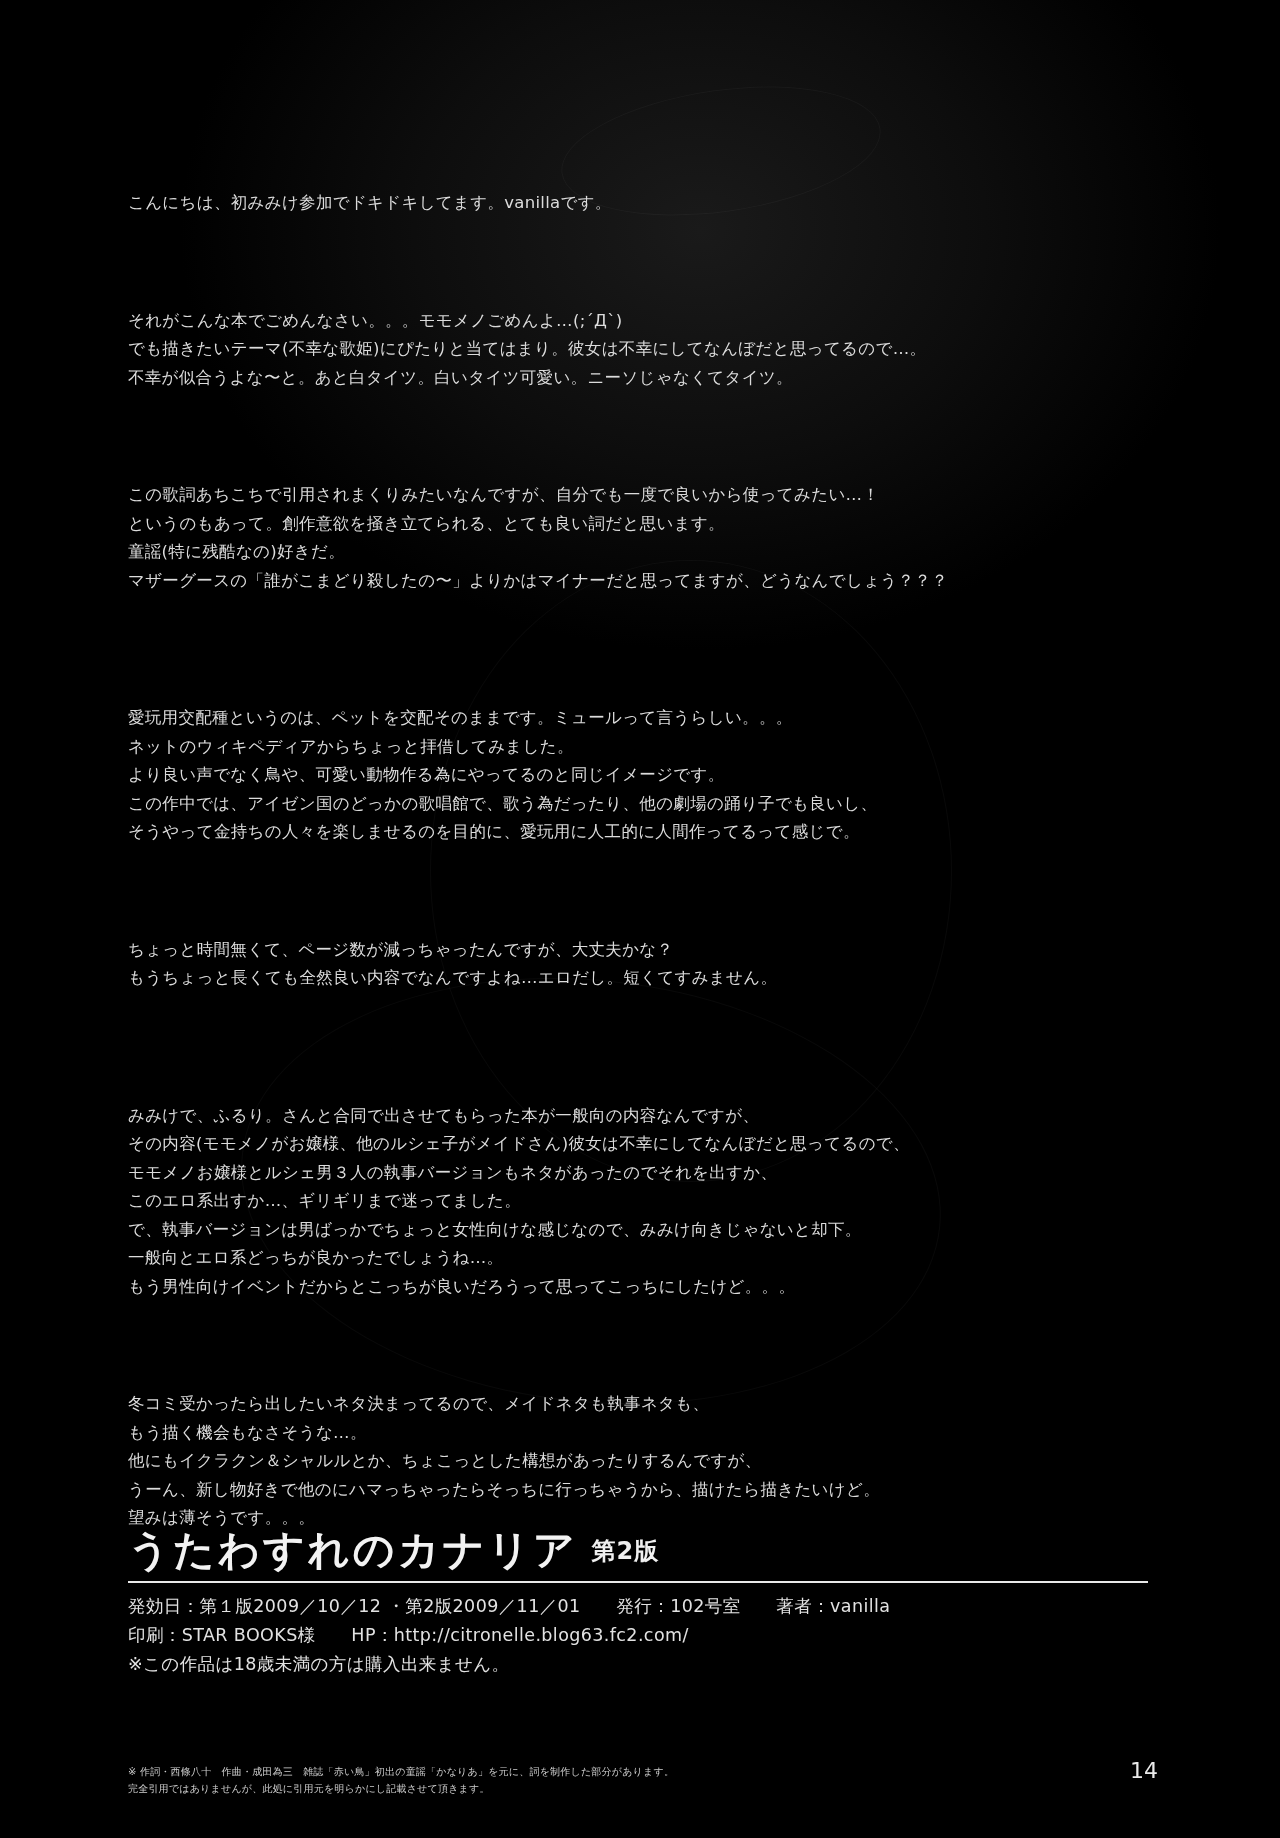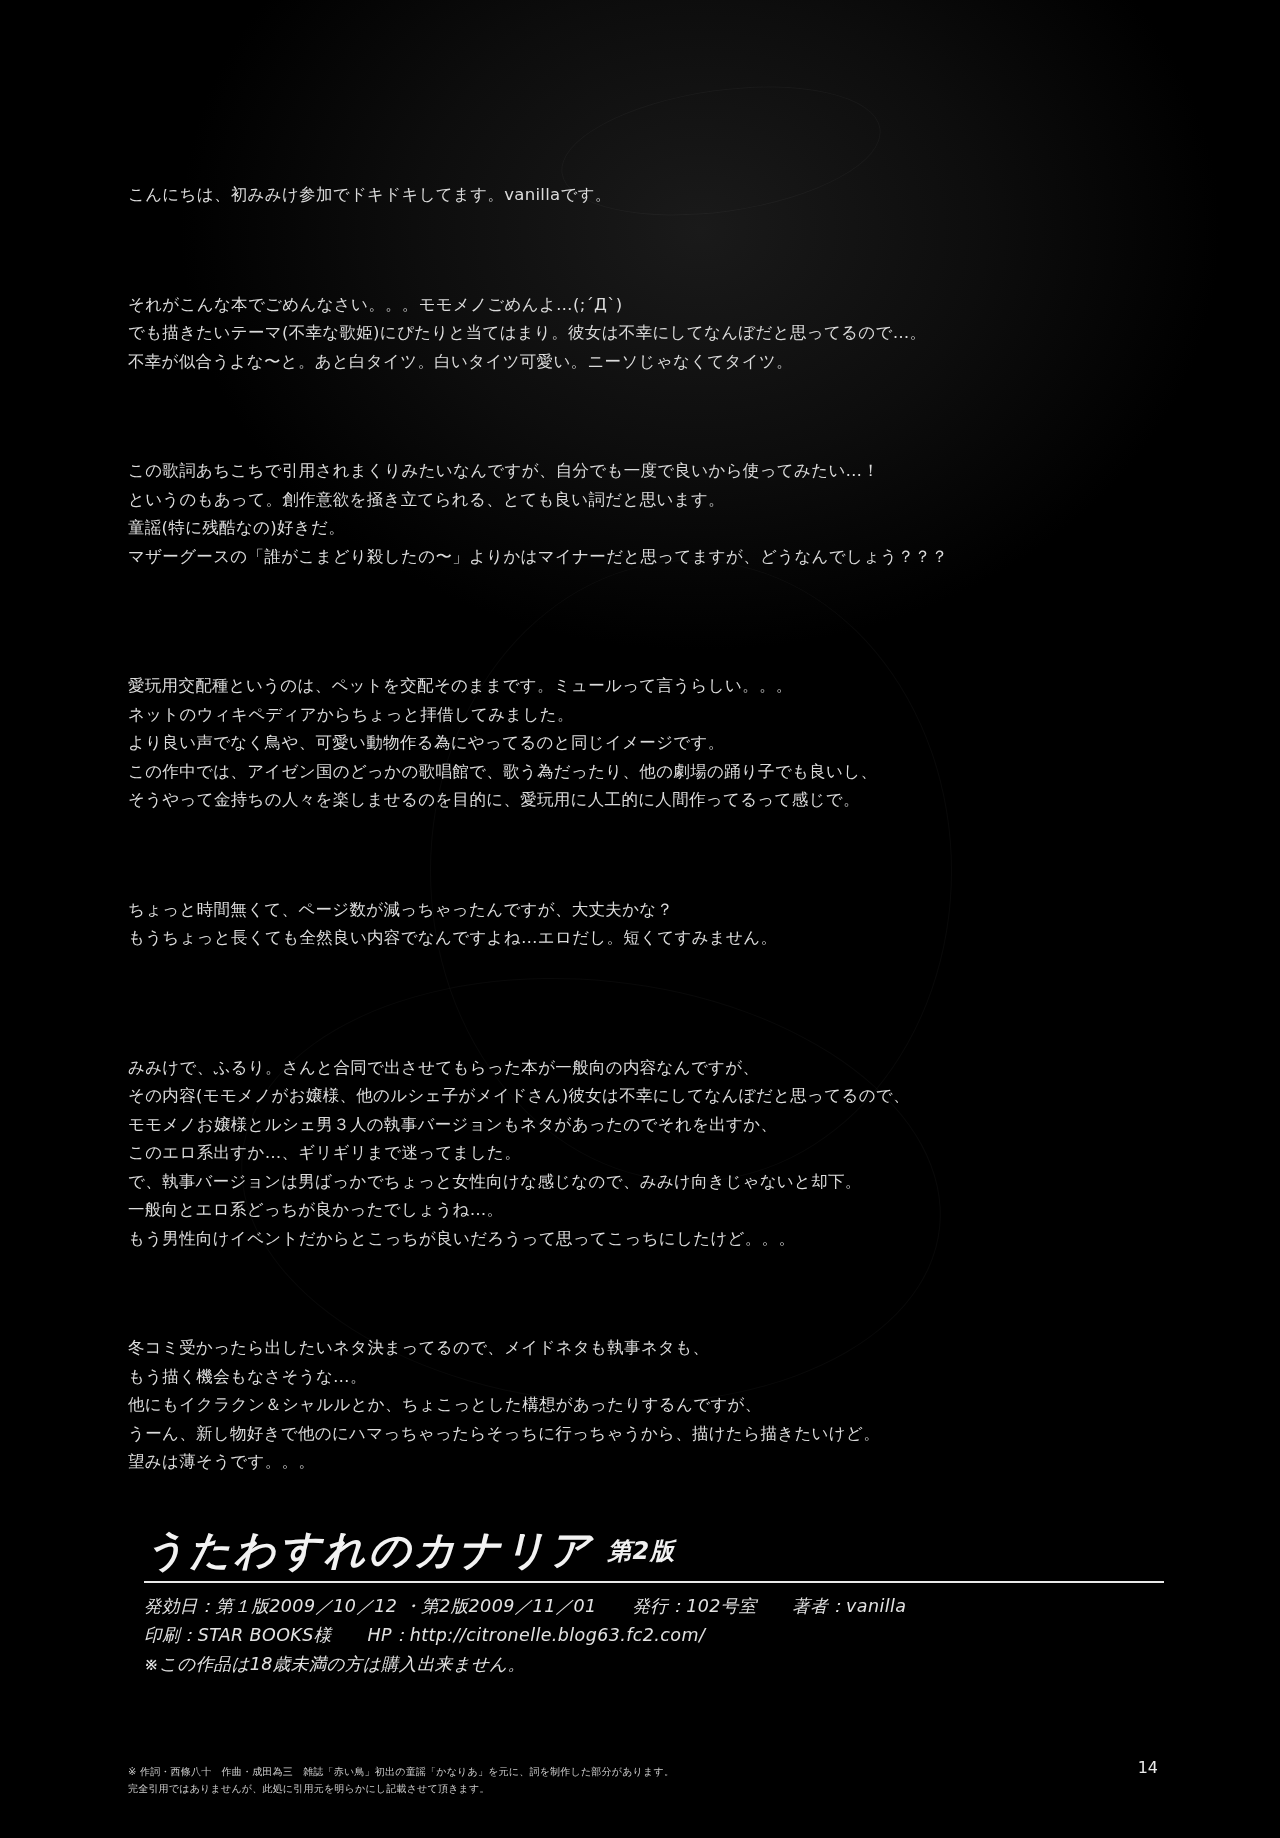--- a/index.html
+++ b/index.html
@@ -43,32 +43,31 @@
     left: 128px;
     top: 124px;
     width: 1020px;
     font-size: 16.5px;
     line-height: 28.5px;
     letter-spacing: 0.3px;
     color: #dcdcdc;
     white-space: pre-wrap;
   }
   .para {
-    margin: 0 0 24px 0;
+    margin: 8px 0 24px 0;
     white-space: pre-wrap;
   }
   .gap-lg { margin-bottom: 44px; }
 
   
   .colophon {
     position: absolute;
-    left: 144px;
+    left: 128px;
     top: 1530px;
     width: 1030px;
-    font-style: italic;
   }
   .title-row {
     display: flex;
     align-items: flex-end;
     gap: 14px;
   }
   .book-title {
     font-size: 41px;
     font-weight: bold;
     letter-spacing: 3px;
@@ -106,21 +105,21 @@
     line-height: 17px;
     color: #cfcfcf;
     letter-spacing: 0.2px;
   }
   .footnote-line { white-space: pre; }
 
   .page-number {
     position: absolute;
     right: 122px;
     top: 1758px;
-    font-size: 16px;
+    font-size: 22px;
     color: #eaeaea;
   }
 </style>
 </head>
 <body>
 
 <div id="bg-art">
   <div class="flourish" style="left:560px; top:90px; width:320px; height:120px; transform:rotate(-8deg);"></div>
   <div class="flourish" style="left:430px; top:560px; width:520px; height:620px;"></div>
   <div class="flourish" style="left:240px; top:980px; width:700px; height:420px; transform:rotate(6deg);"></div>

